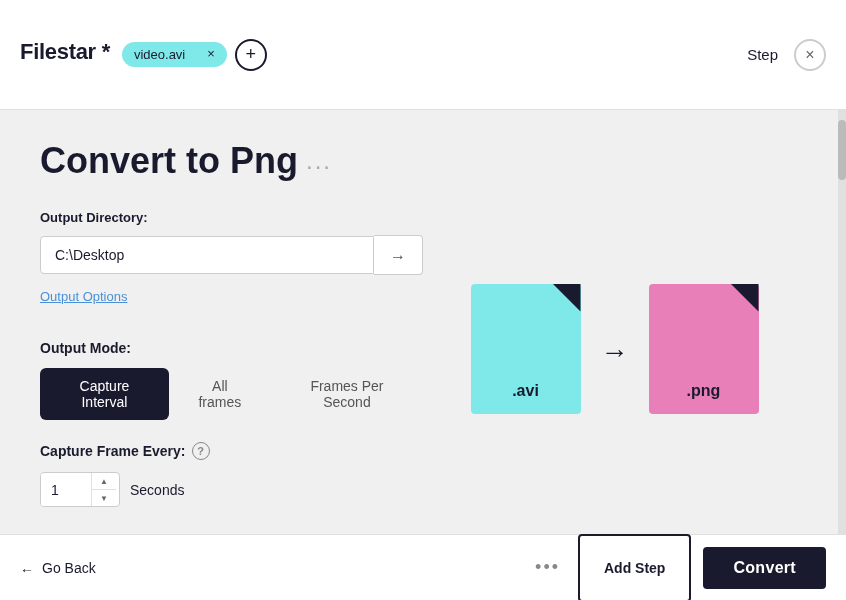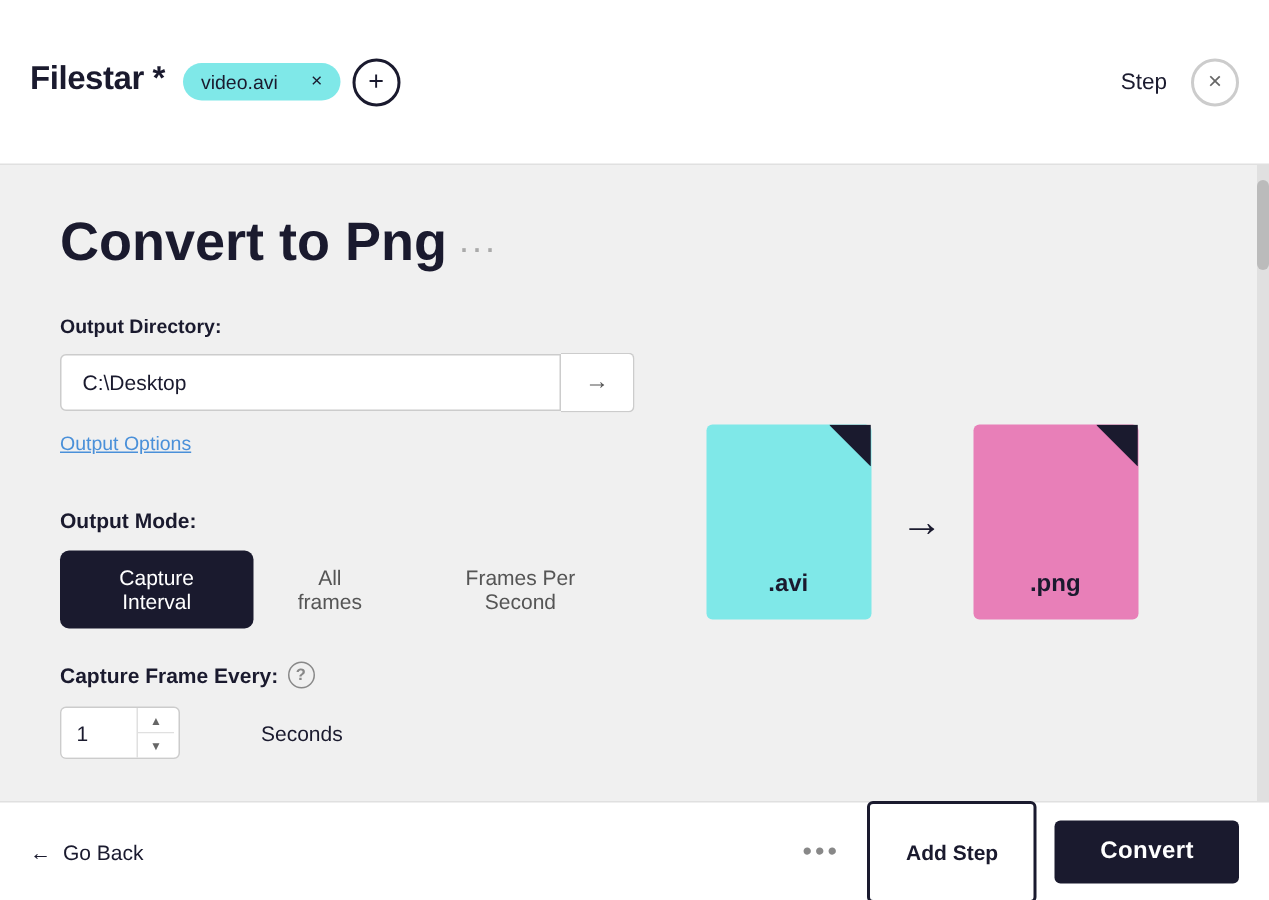--- a/index.html
+++ b/index.html
@@ -268,21 +268,20 @@
       font-size: 8px;
       color: #666;
     }
     .spinner-divider {
       height: 1px;
       background: #e0e0e0;
     }
     .seconds-label {
       font-size: 14px;
       color: #1a1a2e;
-      margin-left: 44px;
     }
 
     
     .right-panel {
       flex: 1;
       display: flex;
       align-items: center;
       justify-content: center;
       position: relative;
       margin-top: -20px;

